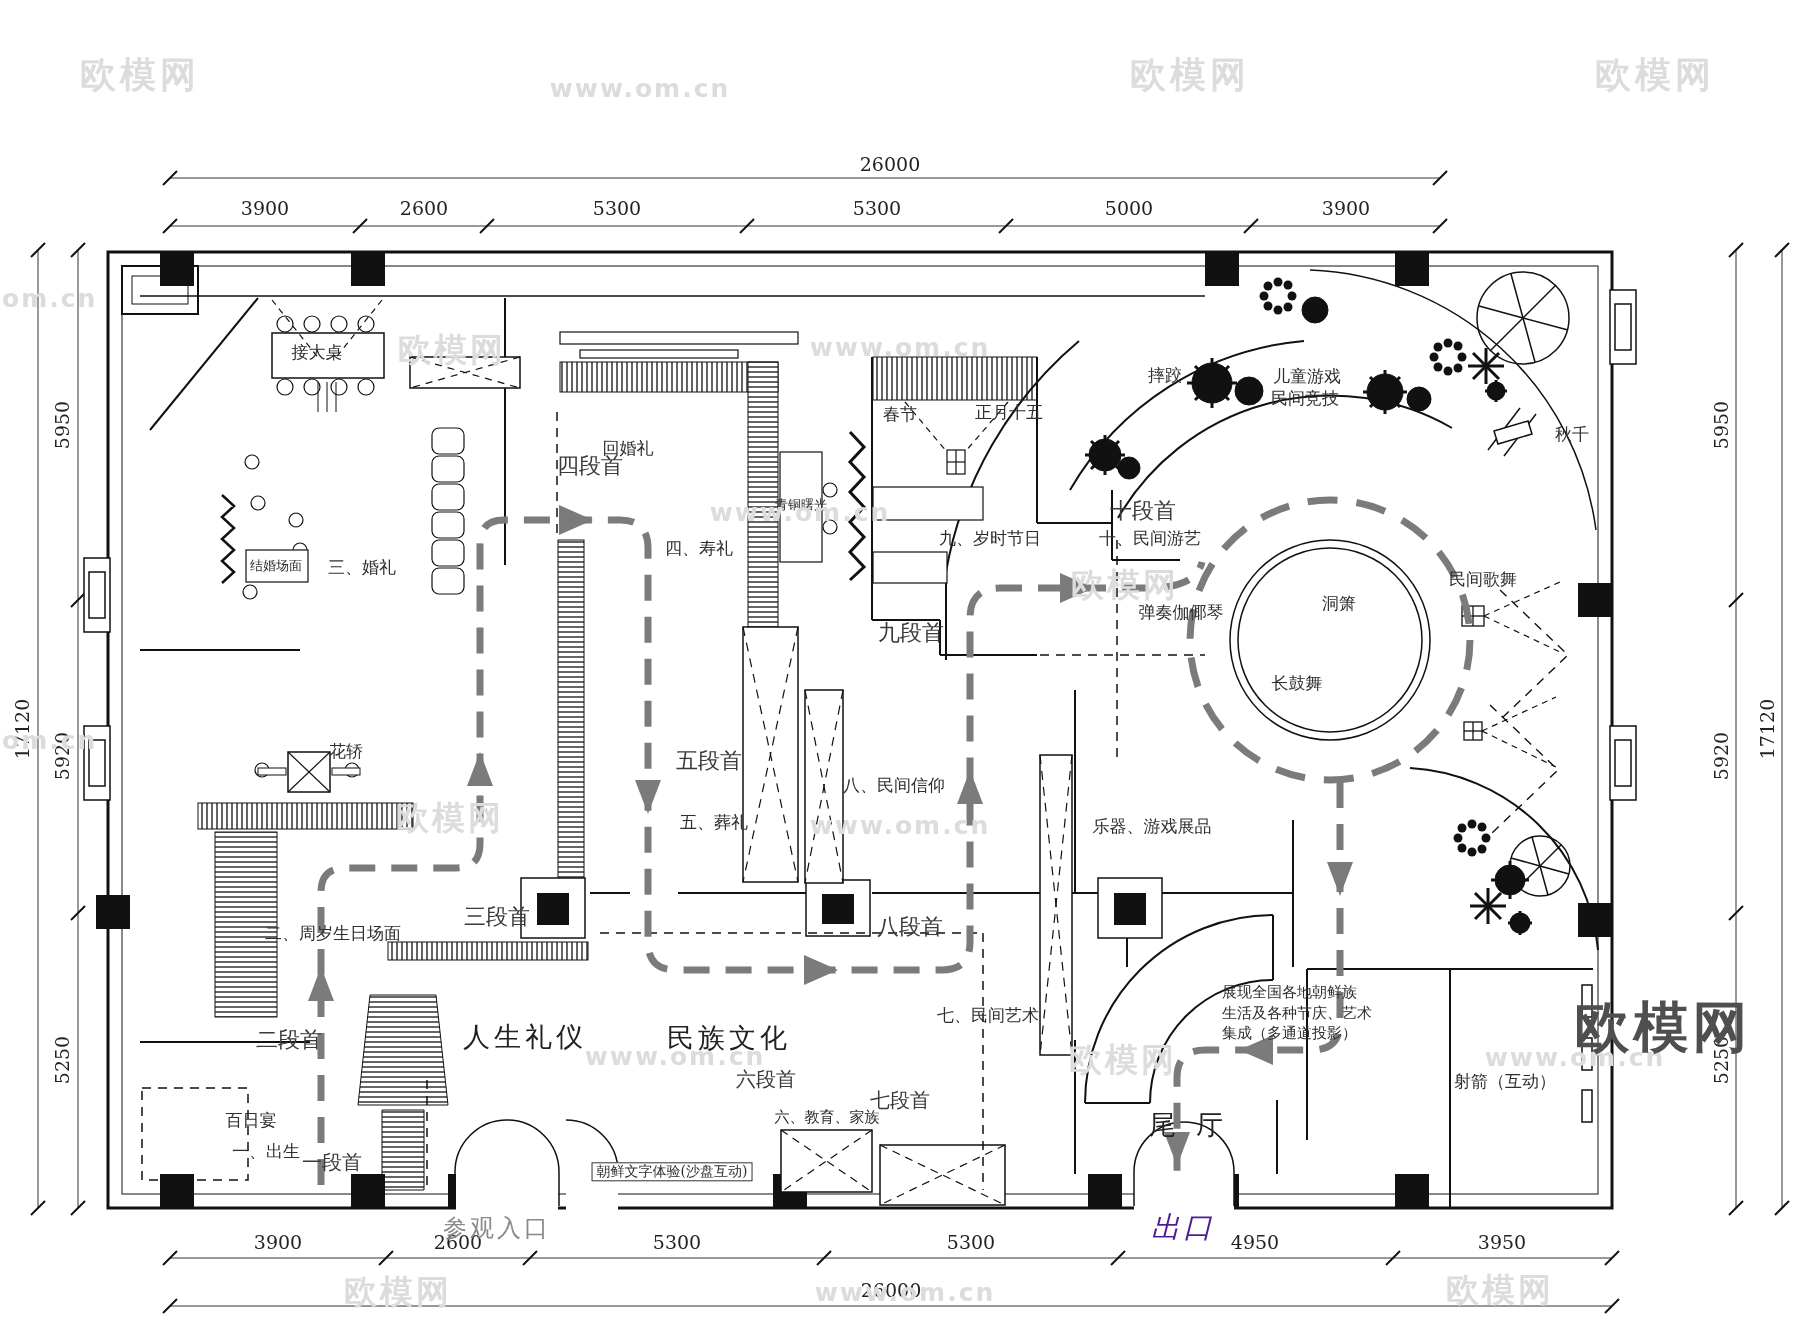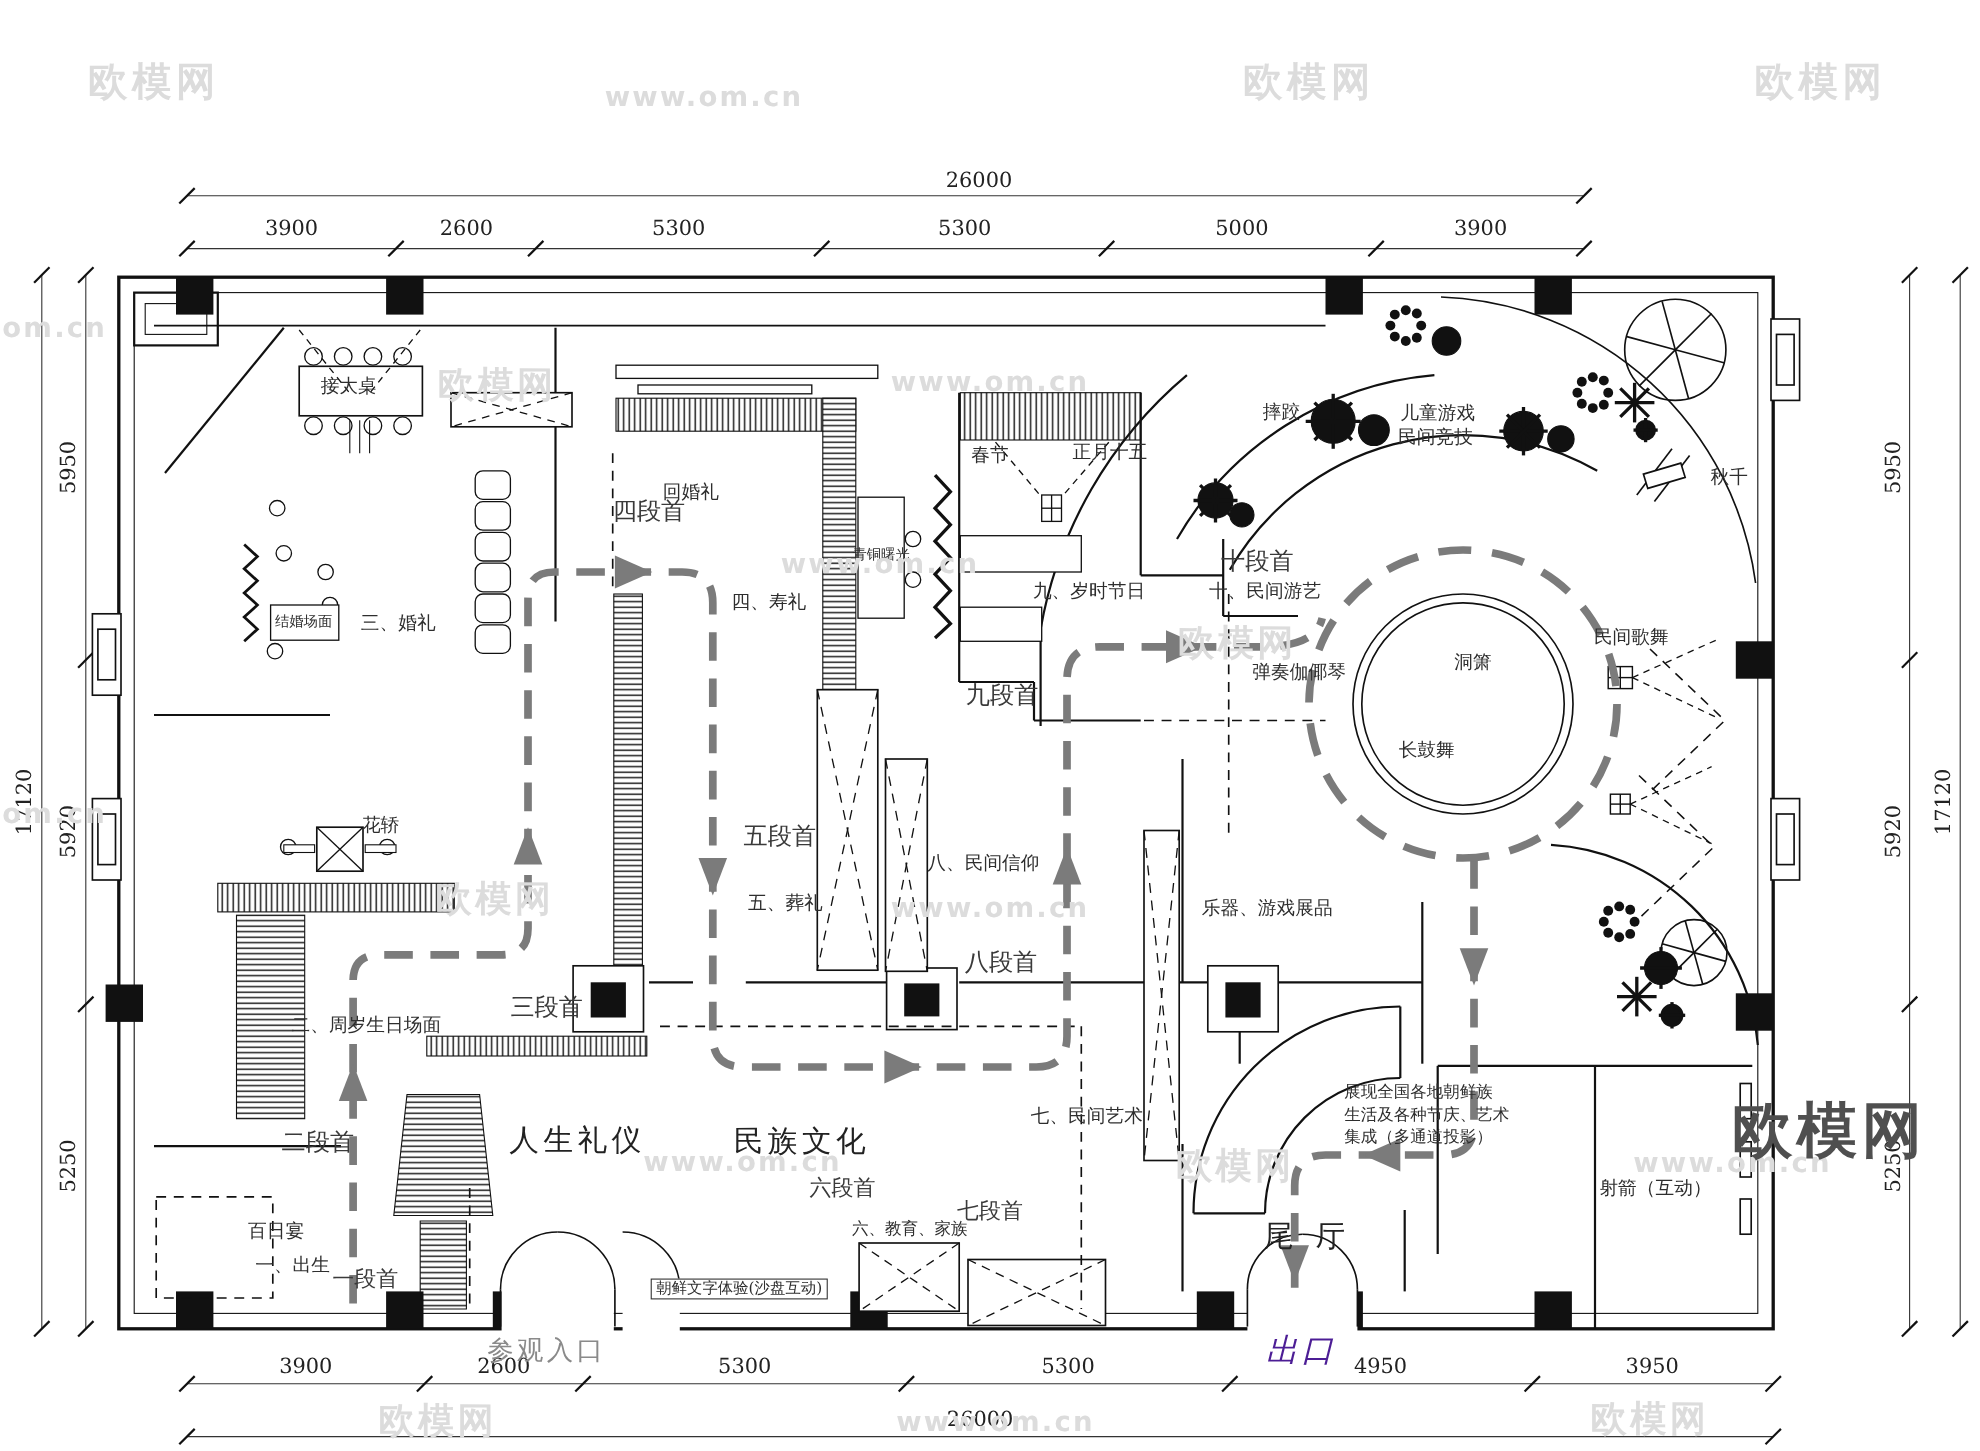--- a/index.html
+++ b/index.html
@@ -507,21 +507,21 @@
 <div class="lbl sec" style="left:289px;top:1040px;">二段首</div>
 <div class="lbl" style="left:251px;top:1120px;">百日宴</div>
 <div class="lbl" style="left:266px;top:1151px;">一、出生</div>
 <div class="lbl sec20" style="left:332px;top:1162px;">一段首</div>
 <div class="lbl sec" style="left:497px;top:917px;">三段首</div>
 <div class="lbl zone" style="left:525px;top:1037px;">人生礼仪</div>
 <div class="lbl zone" style="left:687px;top:1038px;margin-left:42px;">民族文化</div>
 <div class="lbl sec" style="left:709px;top:761px;">五段首</div>
 <div class="lbl" style="left:714px;top:798px;margin-top:24px;">五、葬礼</div>
 <div class="lbl" style="left:894px;top:785px;">八、民间信仰</div>
-<div class="lbl sec" style="left:910px;top:876px;">八段首</div>
+<div class="lbl sec" style="left:910px;top:927px;">八段首</div>
 <div class="lbl sec20" style="left:766px;top:1079px;">六段首</div>
 <div class="lbl sec20" style="left:900px;top:1100px;">七段首</div>
 <div class="lbl" style="left:827px;top:1117px;font-size:15px;">六、教育、家族</div>
 <div class="lbl" style="left:988px;top:1015px;">七、民间艺术</div>
 <div class="lbl" style="left:1152px;top:826px;">乐器、游戏展品</div>
 <div class="proj" style="left:1222px;top:982px;">
   <div>展现全国各地朝鲜族</div>
   <div>生活及各种节庆、艺术</div>
   <div>集成（多通道投影）</div>
 </div>

